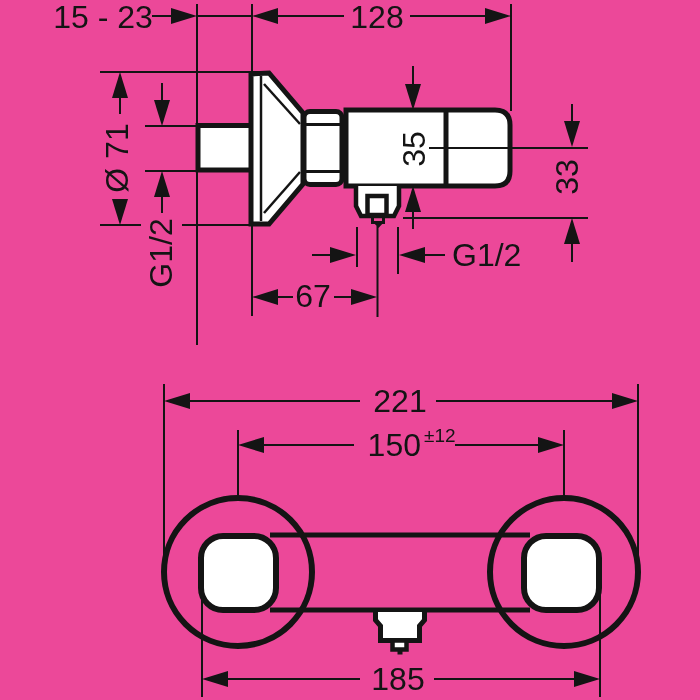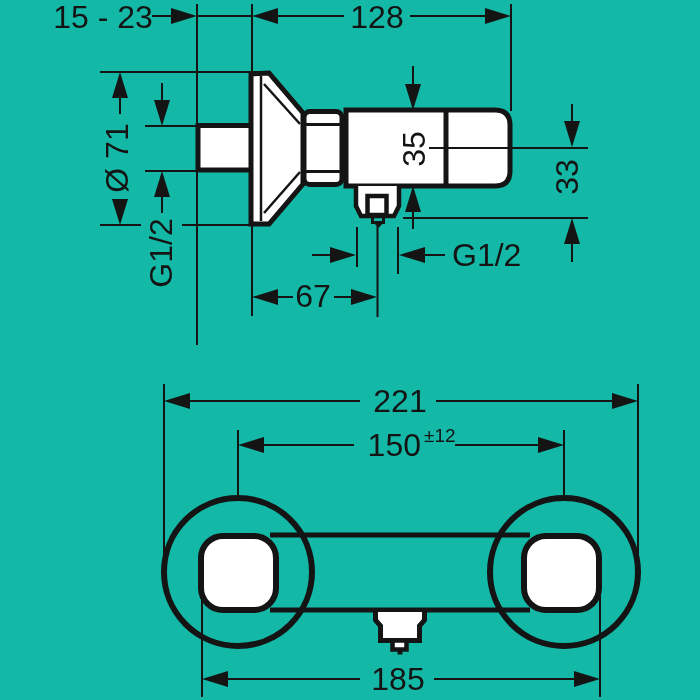--- a/index.html
+++ b/index.html
@@ -1,16 +1,16 @@
 <!DOCTYPE html>
 <html><head>
 <meta charset="utf-8">
 <style>
   html,body{margin:0;padding:0;background:#fff;}
-  .canvas{width:700px;height:700px;background:#14b8a6;position:relative;overflow:hidden;}
+  .canvas{width:700px;height:700px;background:#ec4899;position:relative;overflow:hidden;}
   svg{display:block;}
   .thin{stroke:#141414;stroke-width:2;fill:none;}
   .obj{stroke:#141414;stroke-width:5;fill:#ffffff;}
   .obj6{stroke:#141414;stroke-width:6;fill:none;}
   .obj6f{stroke:#141414;stroke-width:6;fill:#ffffff;}
   .obj45{stroke:#141414;stroke-width:4.5;fill:#ffffff;}
   .detail{stroke:#141414;stroke-width:2.5;fill:none;}
   .facet{stroke:#141414;stroke-width:3;fill:none;}
   .arr{fill:#141414;stroke:none;}
   .dim{font-family:"Liberation Sans", sans-serif;font-size:32px;fill:#141414;}

